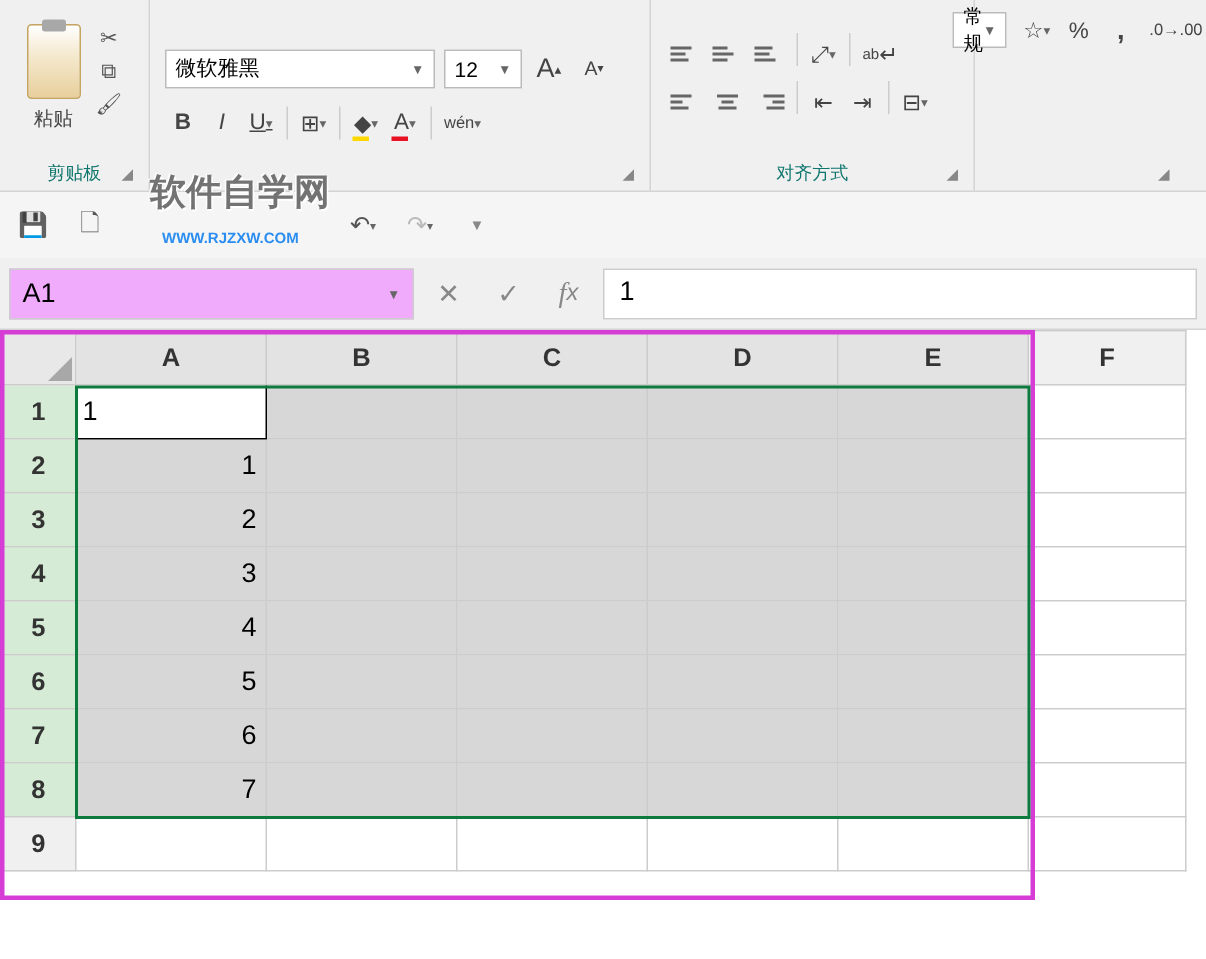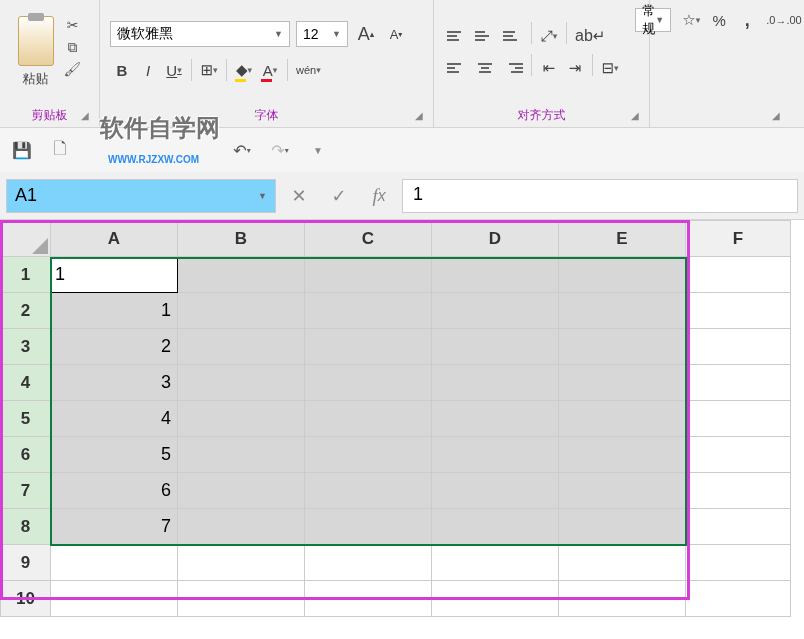--- a/index.html
+++ b/index.html
@@ -2,21 +2,21 @@
 <html><head>
 <meta charset="utf-8">
 <style>
 * { box-sizing: border-box; margin: 0; padding: 0; font-family: "Segoe UI", sans-serif; }
 body { background: #fff; width: 804px; height: 639px; overflow: hidden; }
 
 
 .ribbon { background: #f0f0f0; height: 128px; display: flex; border-bottom: 1px solid #d4d4d4; }
 .group { display: flex; flex-direction: column; border-right: 1px solid #d4d4d4; position: relative; }
 .group-body { flex: 1; display: flex; align-items: center; justify-content: center; padding: 4px 6px; }
-.group-label { font-size: 12px; text-align: center; color: #a21caf; padding: 3px 0; position: relative; }
+.group-label { font-size: 12px; text-align: center; color: #0f766e; padding: 3px 0; position: relative; }
 .launcher { position: absolute; right: 4px; bottom: 3px; width: 14px; height: 14px; color: #888; font-size: 10px; }
 
 .g-clip { width: 100px; }
 .g-font { width: 334px; }
 .g-align { width: 216px; }
 .g-num { width: 140px; }
 
 
 .clip-main { width: 36px; height: 50px; background: linear-gradient(#fff,#f5ead0 40%,#e8cf9c); border-radius: 3px; border: 1px solid #c5a561; position: relative; }
 .clip-top { position:absolute; top:-4px; left:50%; transform:translateX(-50%); width:16px; height:8px; background:#a8a8a8; border-radius:2px; }
@@ -48,21 +48,21 @@
 .num-row { display:flex; gap:4px; padding:2px 4px; }
 
 
 .qat { background:#f5f5f5; height:44px; display:flex; align-items:center; padding:0 10px; gap:14px; }
 .qat-ic { width:24px; height:24px; display:flex; align-items:center; justify-content:center; color:#555; font-size:16px; }
 .watermark { position:absolute; left:100px; top:112px; font-size:24px; font-weight:bold; color:#737373; text-shadow:1px 1px 0 #fff, -1px -1px 0 #fff; font-family: "Microsoft YaHei"; }
 .watermark-sub { position:absolute; left:108px; top:154px; font-size:10px; color:#2b8df0; font-weight:bold; }
 
 
 .fbar { background:#f0f0f0; height:48px; display:flex; align-items:center; padding:8px 6px; gap:6px; border-bottom:1px solid #d4d4d4; }
-.name-box { background:#7dd3fc; border:1px solid #ccc; height:34px; width:270px; font-size:18px; padding:4px 8px; display:flex; align-items:center; justify-content:space-between; }
+.name-box { background:#f0abfc; border:1px solid #ccc; height:34px; width:270px; font-size:18px; padding:4px 8px; display:flex; align-items:center; justify-content:space-between; }
 .fbtn { width:34px; height:34px; display:flex; align-items:center; justify-content:center; color:#888; font-size:18px; }
 .fx { font-style:italic; font-family:serif; font-size:19px; }
 .finput { background:#fff; border:1px solid #ccc; height:34px; flex:1; font-size:18px; padding:4px 10px; }
 
 
 .grid-wrap { position:relative; }
 .grid { border-collapse:collapse; }
 .grid th, .grid td { border:1px solid #ccc; height:36px; }
 .corner { background:#e8e8e8; width:50px; position:relative; }
 .corner::after { content:''; position:absolute; right:2px; bottom:2px; width:0; height:0; border-left:16px solid transparent; border-bottom:16px solid #a8a8a8; }
@@ -127,21 +127,20 @@
         <span class="sep"></span>
         <span class="btn">◆<div class="color-bar color-bar-y"></div> <span class="dd">▾</span></span>
         <span class="btn">A<div class="color-bar"></div> <span class="dd">▾</span></span>
         <span class="sep"></span>
         <span class="btn" style="font-size:11px;">
             <span>wén</span> 
             <span class="dd">▾</span>
           </span>
       </div>
     </div>
-    <div class="group-label">字体</div>
     <span class="launcher">◢</span>
   </div>
 
   <div class="group g-align">
     <div class="group-body" style="flex-direction:column; align-items:flex-start;">
       <div class="align-row">
         <span class="btn">
             <span class="align-ic">
               <span class="bar" style="width:14px"></span>
               <span class="bar" style="width:10px"></span>
@@ -158,21 +157,21 @@
         <span class="btn">
             <span class="align-ic">
               <span class="bar" style="width:12px"></span>
               <span class="bar" style="width:10px"></span>
               <span class="bar" style="width:14px"></span>
             </span>
           </span>
         <span class="sep"></span>
         <span class="btn">⤢ <span class="dd">▾</span></span>
         <span class="sep"></span>
-        <span class="btn"><span style="font-size:16px">ab</span>↵</span>
+        <span class="btn"><span style="font-size:10px">ab</span>↵</span>
       </div>
       <div class="align-row">
         <span class="btn">
             <span class="align-ic">
               <span class="bar" style="width:14px"></span>
               <span class="bar" style="width:8px"></span>
               <span class="bar" style="width:12px"></span>
             </span>
           </span>
         <span class="btn">
@@ -326,26 +325,17 @@
         </tr>
   <tr>
           <th class="row-h out">9</th>
     <td class="cell out"></td>
           <td class="cell out"></td>
           <td class="cell out"></td>
           <td class="cell out"></td>
           <td class="cell out"></td>
           <td class="cell out"></td>
         </tr>
-  <tr>
-          <th class="row-h out">10</th>
-    <td class="cell out"></td>
-          <td class="cell out"></td>
-          <td class="cell out"></td>
-          <td class="cell out"></td>
-          <td class="cell out"></td>
-          <td class="cell out"></td>
-        </tr>
 </tbody>
     </table>
 <div class="sel-overlay"></div>
 <div class="sel-inner"></div>
 </div>
 
 </body></html>

